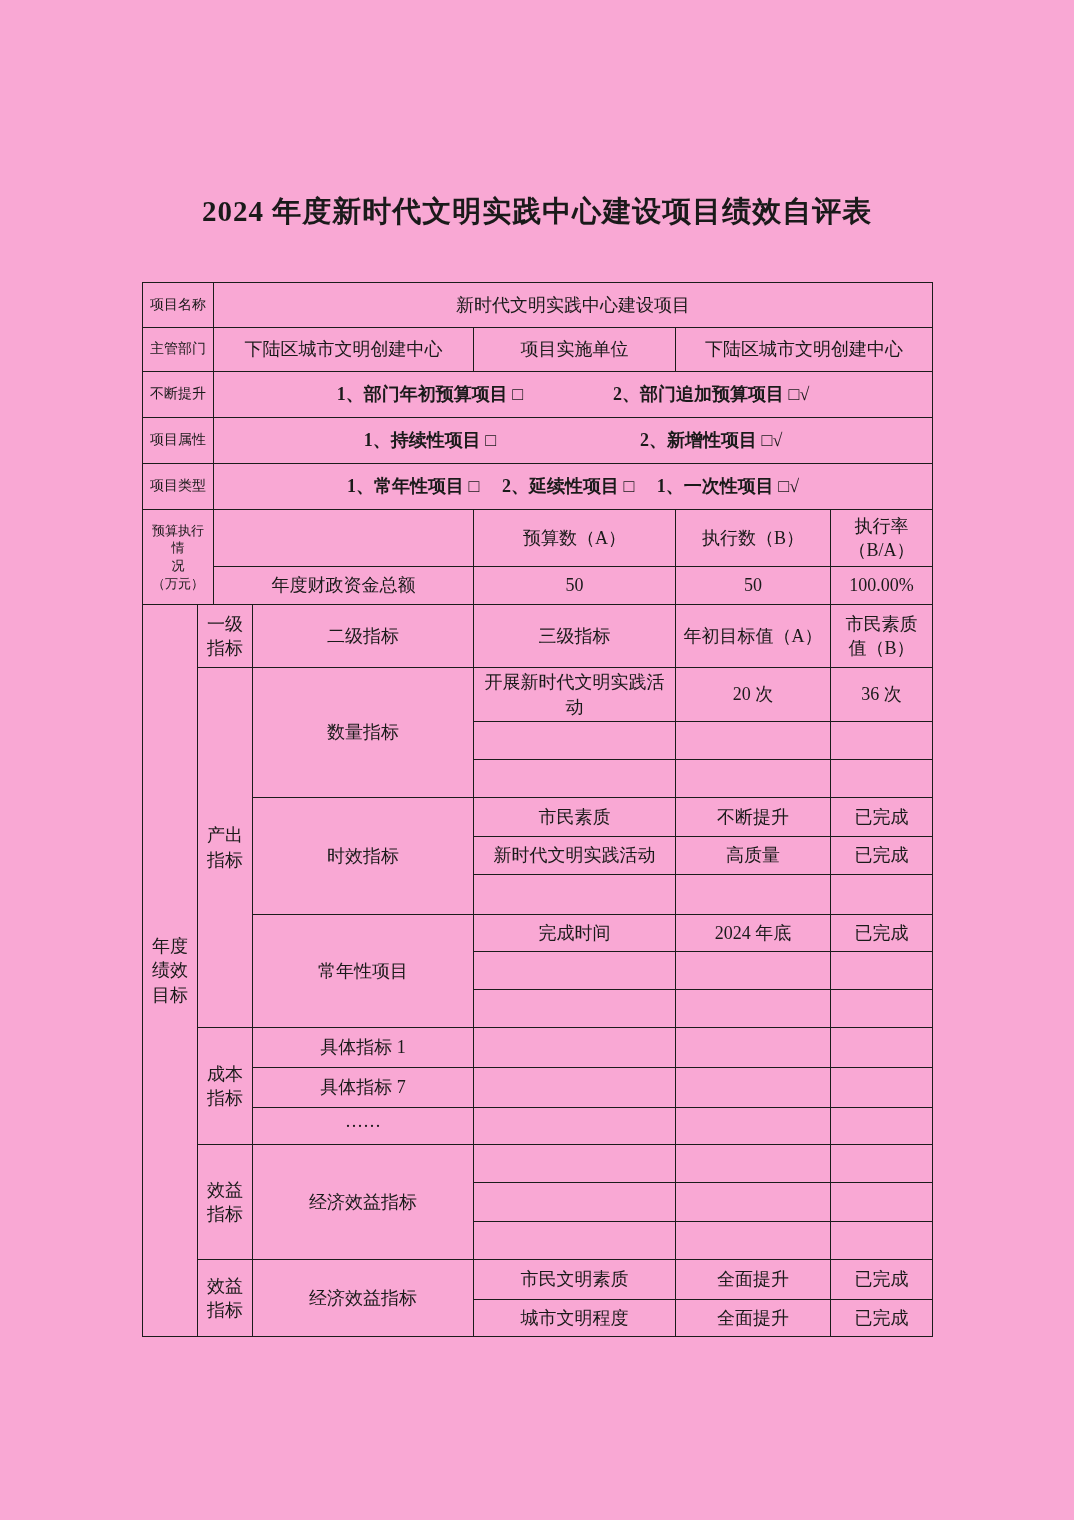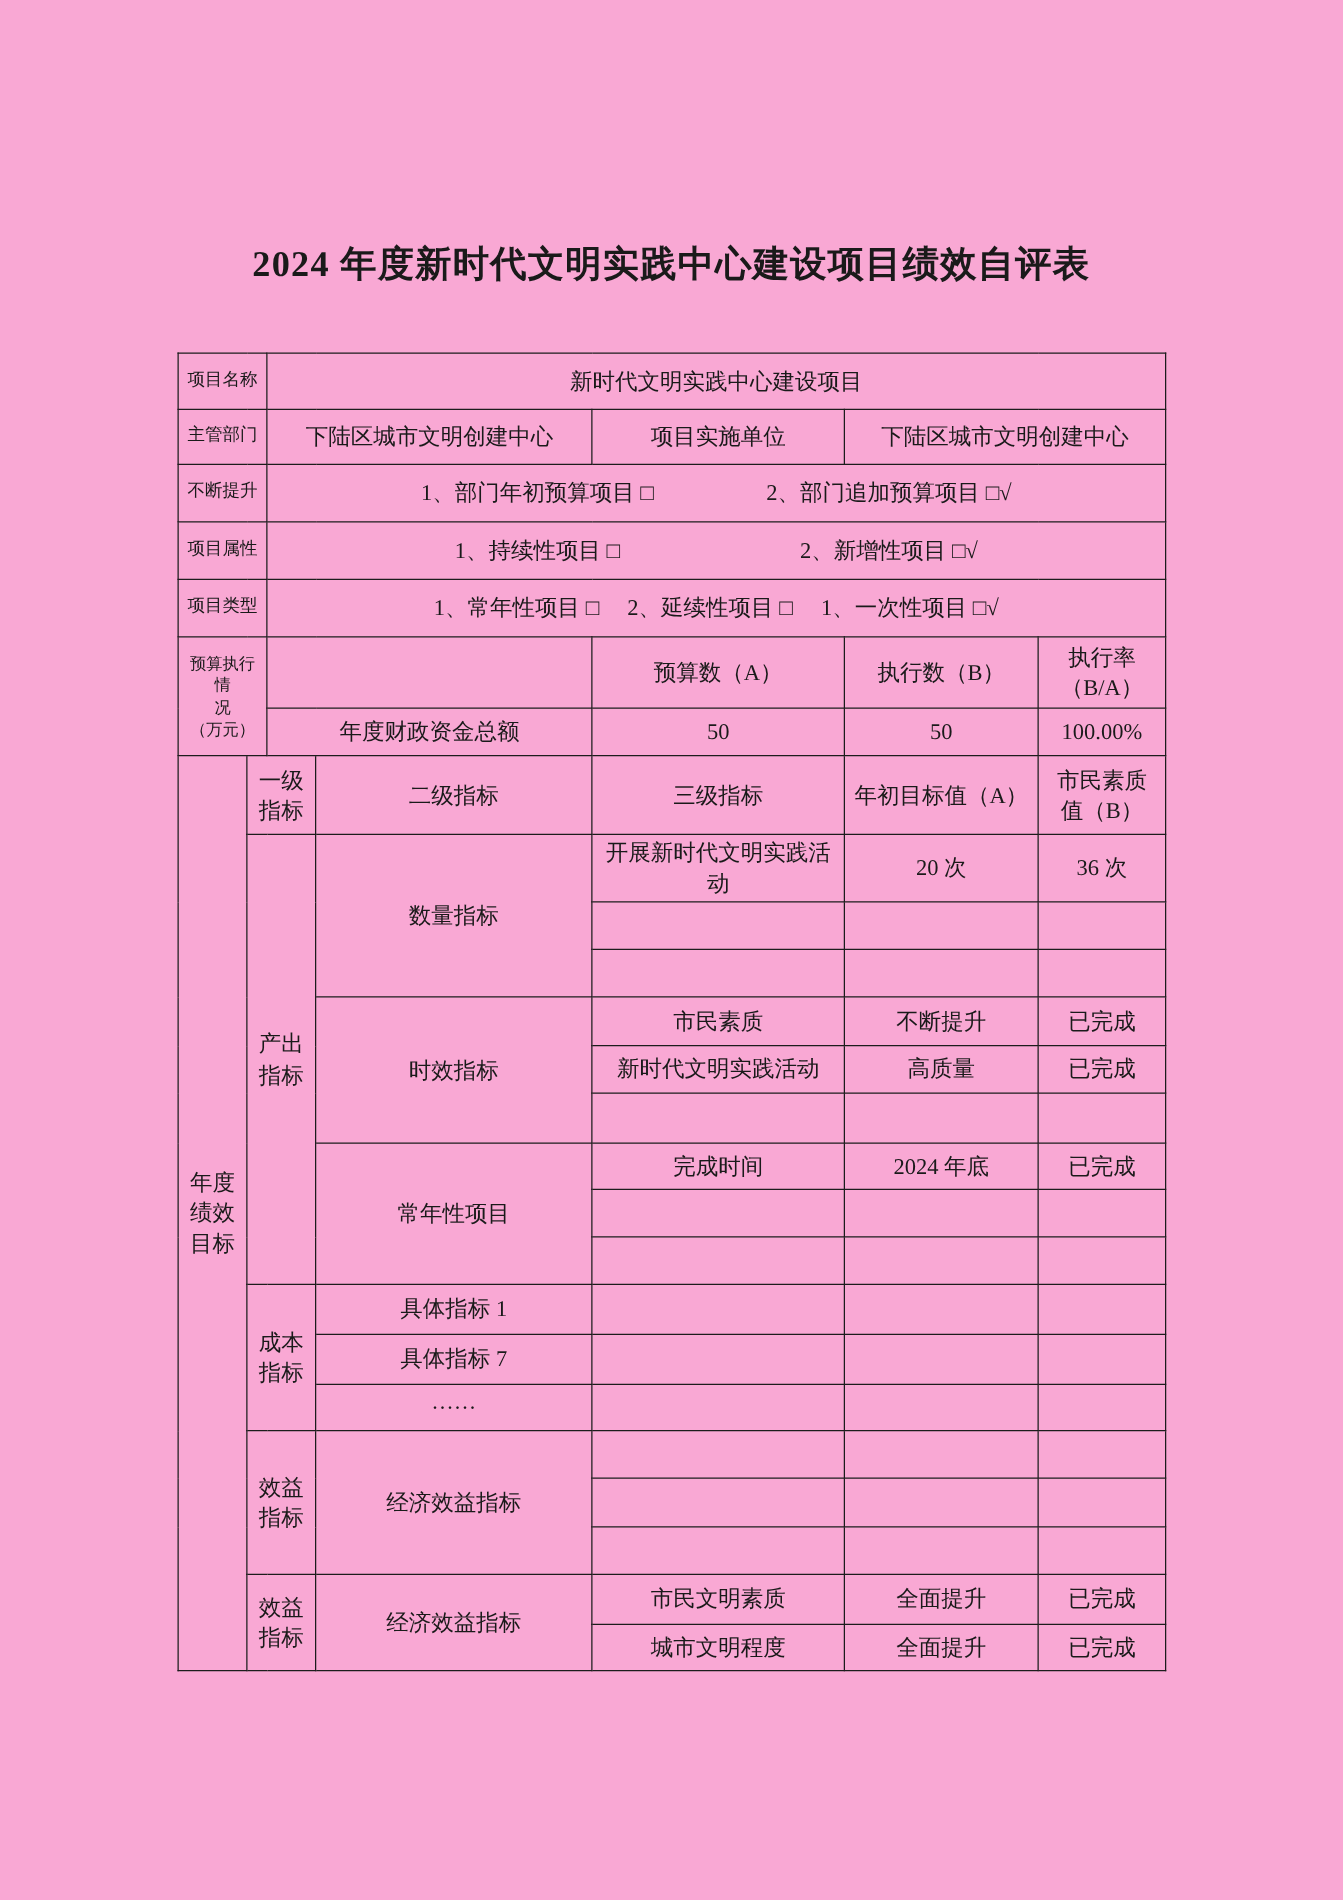--- a/index.html
+++ b/index.html
@@ -48,20 +48,21 @@
     white-space: pre-line;
     overflow: hidden;
     line-height: 1.35;
   }
   td.lbl { font-size: 14px; }
   td.small { font-size: 13px; }
   td.left {
     text-align: left;
     padding-left: 8px;
     white-space: pre-wrap;
+    font-weight: bold;
   }
   .page-num {
     position: absolute;
     left: 0;
     top: 1386px;
     width: 1074px;
     text-align: center;
     font-size: 15px;
   }
 </style>

